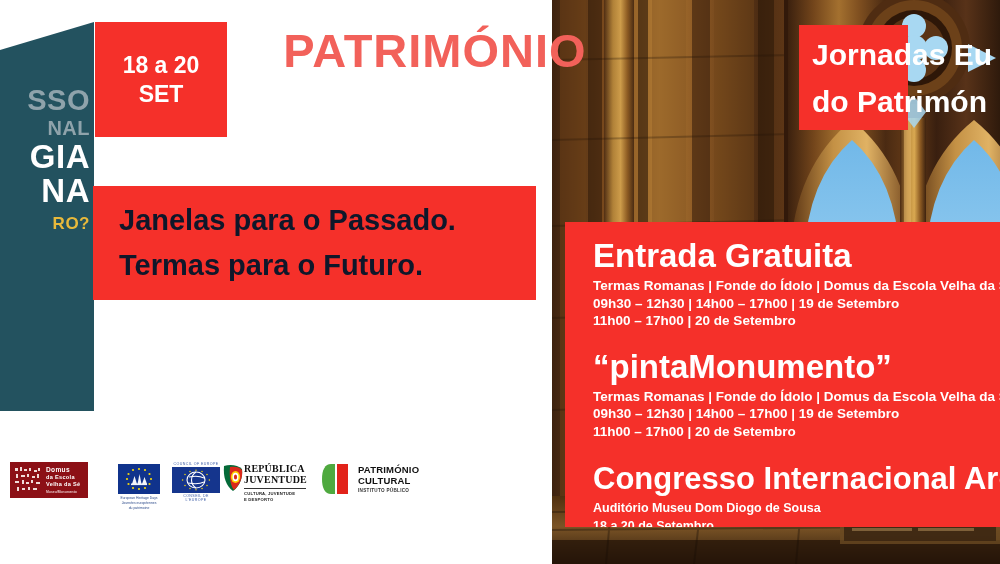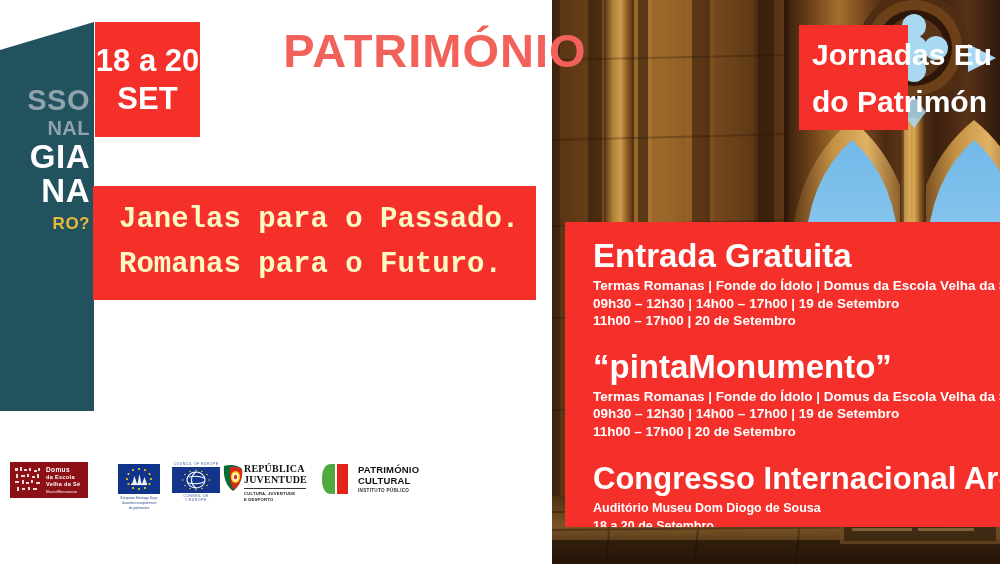--- a/index.html
+++ b/index.html
@@ -30,24 +30,24 @@
     white-space:nowrap;
   }
   .tl-1{font-size:29px;color:#8fa3ab;}
   .tl-2{font-size:20px;color:#8fa3ab;margin-top:2px;}
   .tl-3{font-size:33px;color:#ffffff;margin-top:2px;}
   .tl-4{font-size:33px;color:#ffffff;margin-top:0px;}
   .tl-5{font-size:17px;color:#e8b93b;margin-top:8px;}
 
   
   .date-box{
-    position:absolute;left:95px;top:22px;width:105px;height:115px;
+    position:absolute;left:95px;top:22px;width:132px;height:115px;
     background:#f5302a;
     display:flex;flex-direction:column;align-items:center;justify-content:center;
-    color:#fff;font-weight:800;font-size:31px;line-height:1.22;
+    color:#fff;font-weight:800;font-size:23px;line-height:1.22;
   }
 
   
   .main-title{
     position:absolute;left:110px;top:26px;width:650px;
     text-align:center;
     color:#f2615a;
     font-weight:800;
     font-size:47px;
     line-height:1.08;
@@ -57,23 +57,22 @@
   .main-title .mt-line{display:block;white-space:nowrap;}
 
   
   .slogan-box{
     position:absolute;left:93px;top:186px;width:443px;height:114px;
     background:#f5302a;
     display:flex;flex-direction:column;justify-content:center;
     padding-left:26px;box-sizing:border-box;
   }
   .slogan-box span{
-    display:block;color:#fef9c3;font-weight:700;font-size:29px;line-height:1.55;
+    display:block;color:#0f172a;font-weight:700;font-size:29px;line-height:1.55;
     white-space:nowrap;
-    font-family:Liberation Mono, monospace;
   }
 
   
   .photo{
     position:absolute;left:552px;top:0;width:448px;height:564px;
     overflow:hidden;
     background:#4a2a15;
   }
   .photo svg{display:block;width:448px;height:564px;}
 
@@ -292,21 +291,21 @@
     <span class="mt-line">PATRIMÓNIO</span>
   </div>
 
   <div class="date-box">
     <span>18 a 20</span>
     <span>SET</span>
   </div>
 
   <div class="slogan-box">
     <span>Janelas para o Passado.</span>
-    <span>Romanas para o Futuro.</span>
+    <span>Termas para o Futuro.</span>
   </div>
 
   <div class="jornadas-box"></div>
   <div class="jornadas-text">
     <span>Jornadas Eu</span>
     <span>do Patrimón</span>
   </div>
 
   <div class="info-panel">
 

